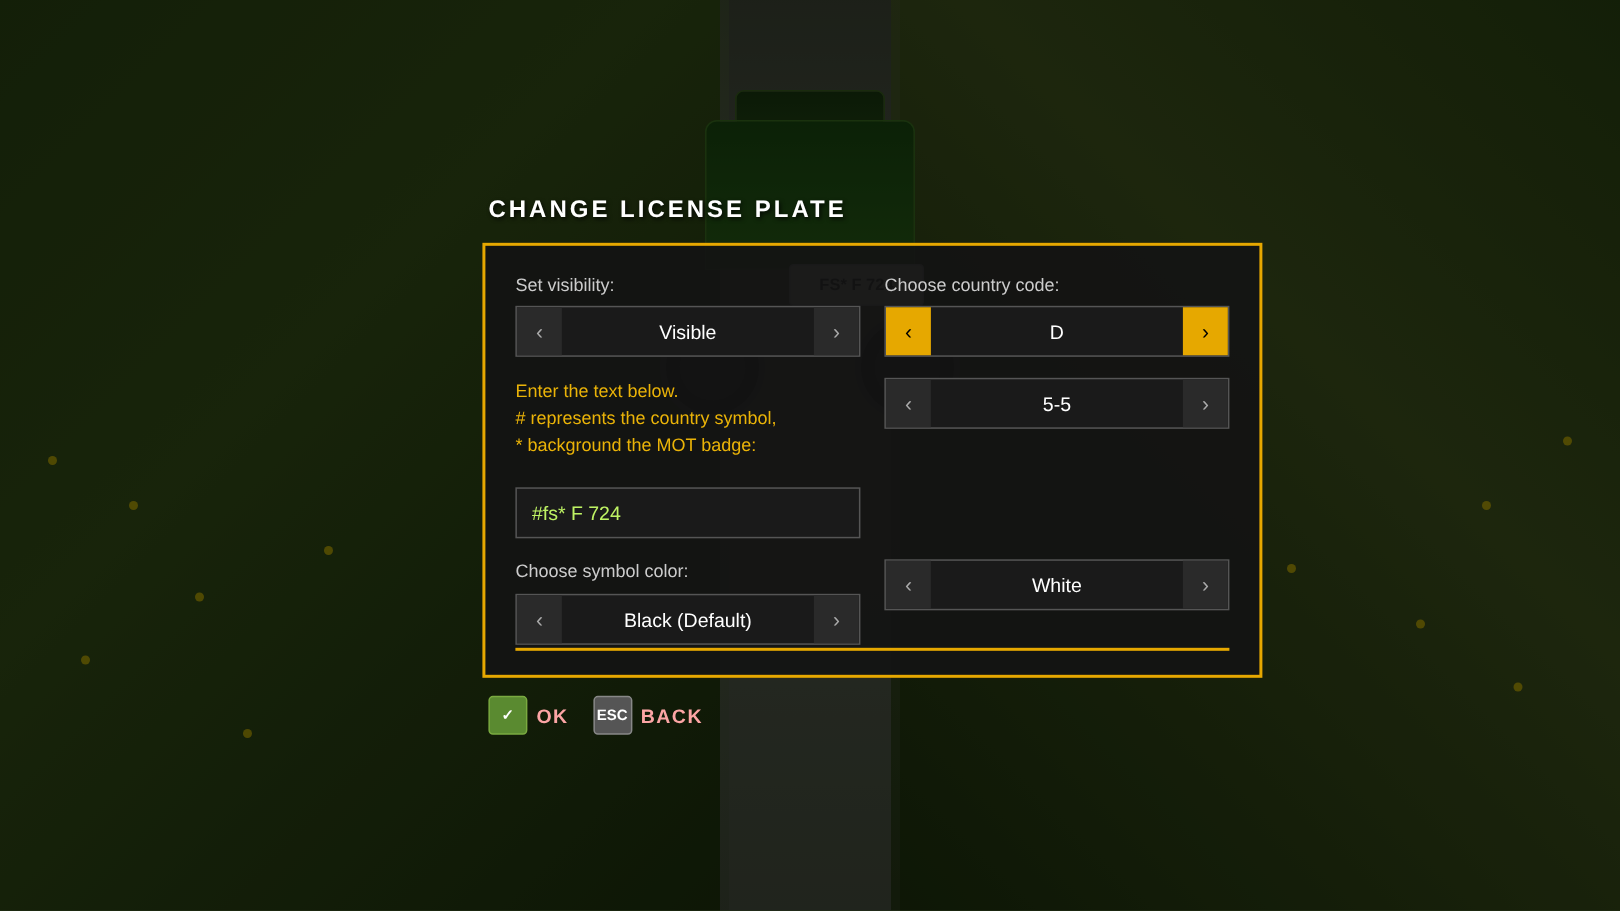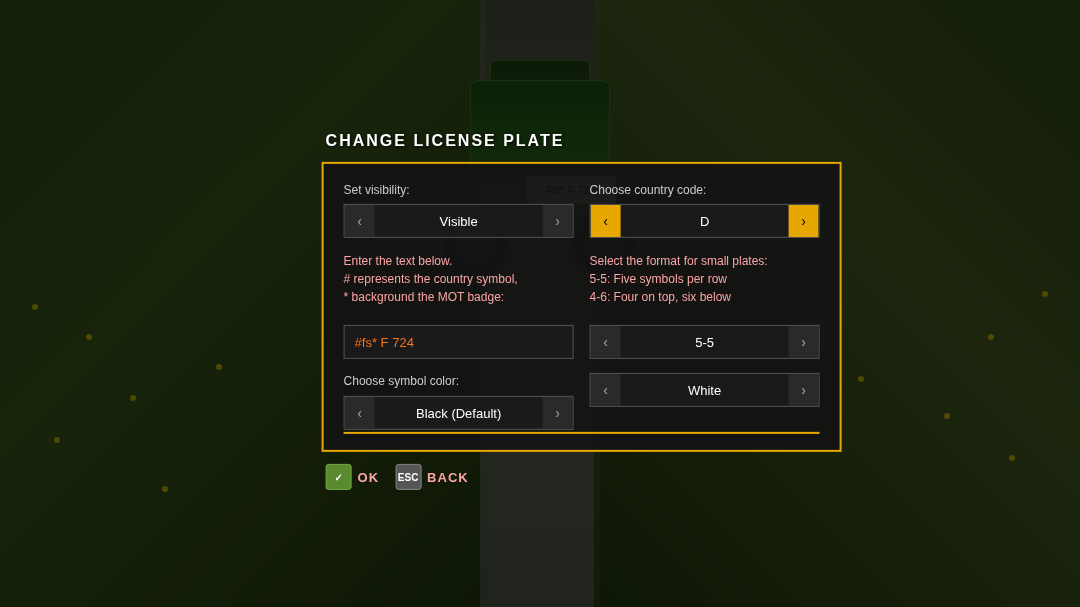--- a/index.html
+++ b/index.html
@@ -171,21 +171,21 @@
     }
 
     .field-label {
       color: #cccccc;
       font-size: 12px;
       margin-bottom: 6px;
       line-height: 1.4;
     }
 
     .field-label-multi {
-      color: #fca5a5;
+      color: #eab308;
       font-size: 12px;
       margin-bottom: 19px;
       line-height: 1.5;
     }
 
     .selector {
       display: flex;
       align-items: center;
       border: 1px solid #555;
       background: #1a1a1a;
@@ -218,21 +218,21 @@
       text-align: center;
       color: #ffffff;
       font-size: 13px;
       background: transparent;
     }
 
     .text-input {
       width: 100%;
       background: #1a1a1a;
       border: 1px solid #555;
-      color: #f97316;
+      color: #bef264;
       font-size: 13px;
       padding: 7px 10px;
       height: 34px;
       outline: none;
     }
 
     .divider-bottom {
       border-top: 2px solid #e6a800;
       margin-top: 2px;
     }
@@ -350,25 +350,20 @@
     <div class="row-two-col">
       <div class="col">
         <div class="field-label-multi">
           <span>Enter the text below.</span><br>
           <span># represents the country symbol,</span><br>
           <span>* background the MOT badge:</span>
         </div>
         <input class="text-input" type="text" value="#fs* F 724" style="">
       </div>
       <div class="col">
-        <div class="field-label-multi">
-          <span>Select the format for small plates:</span><br>
-          <span>5-5: Five symbols per row</span><br>
-          <span>4-6: Four on top, six below</span>
-        </div>
         <div class="selector">
           <button class="selector-btn">‹</button>
           <div class="selector-value">5-5</div>
           <button class="selector-btn">›</button>
         </div>
       </div>
     </div>
 
     <div class="row-two-col" style="margin-bottom:1px;">
       <div class="col">

